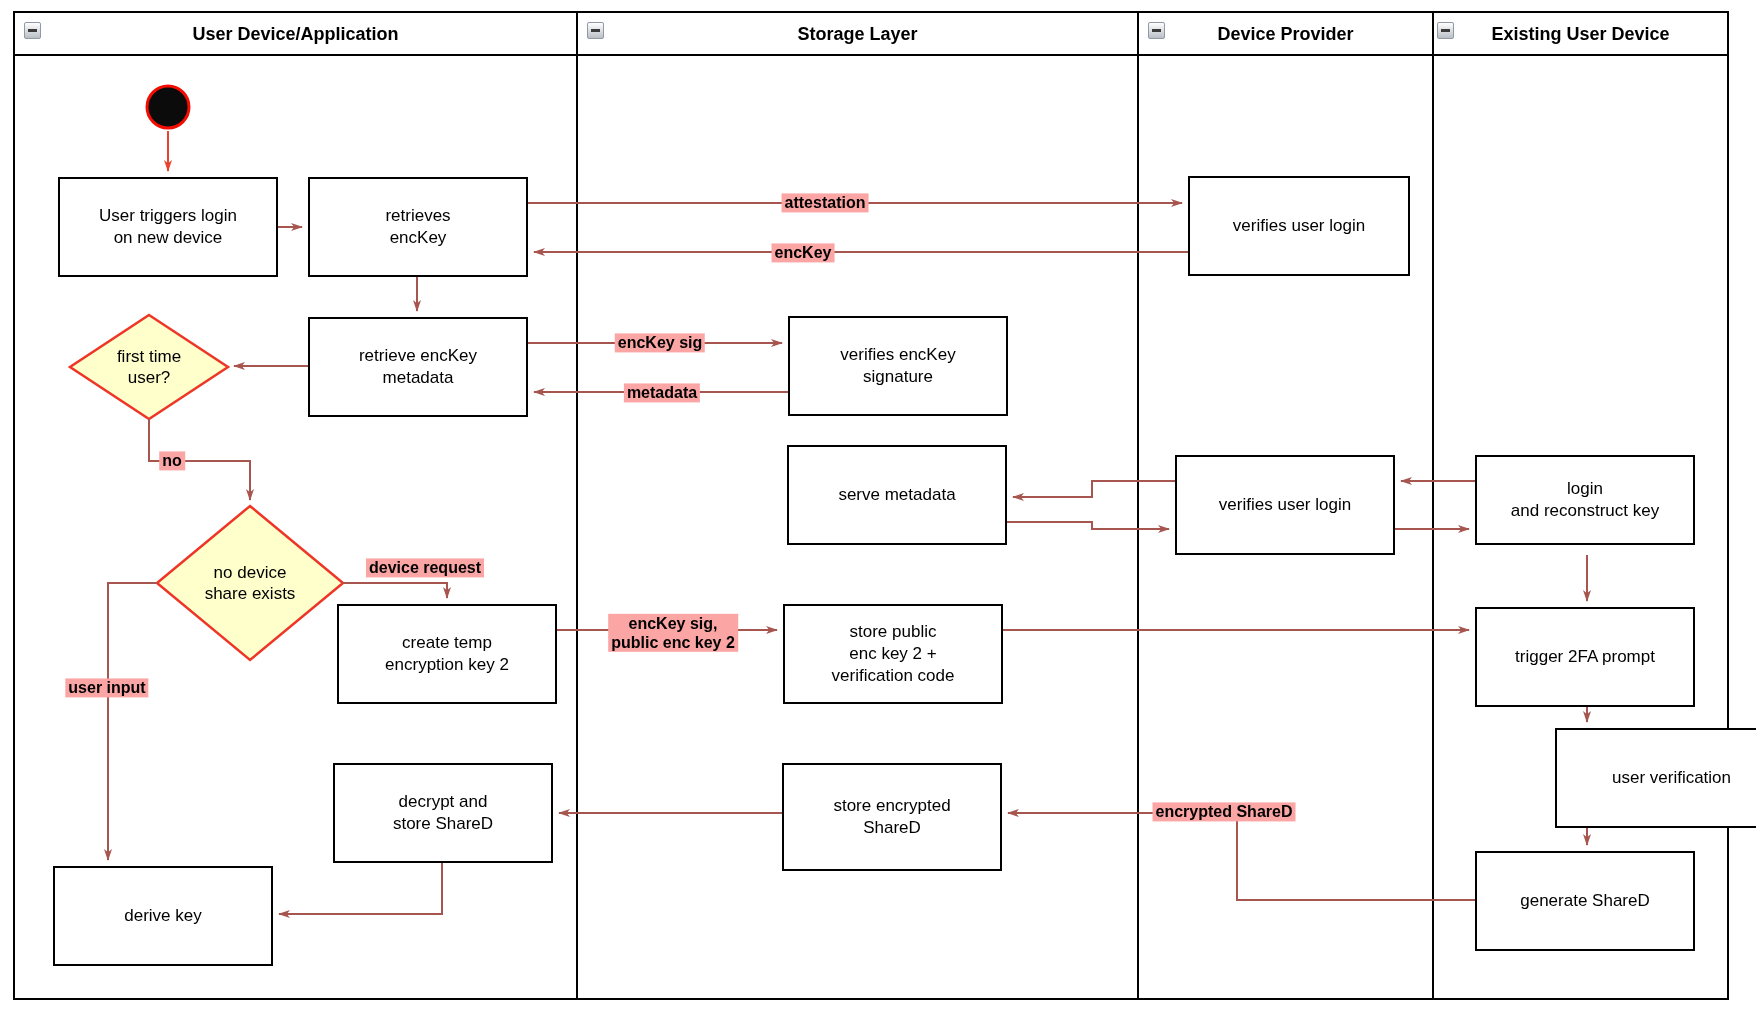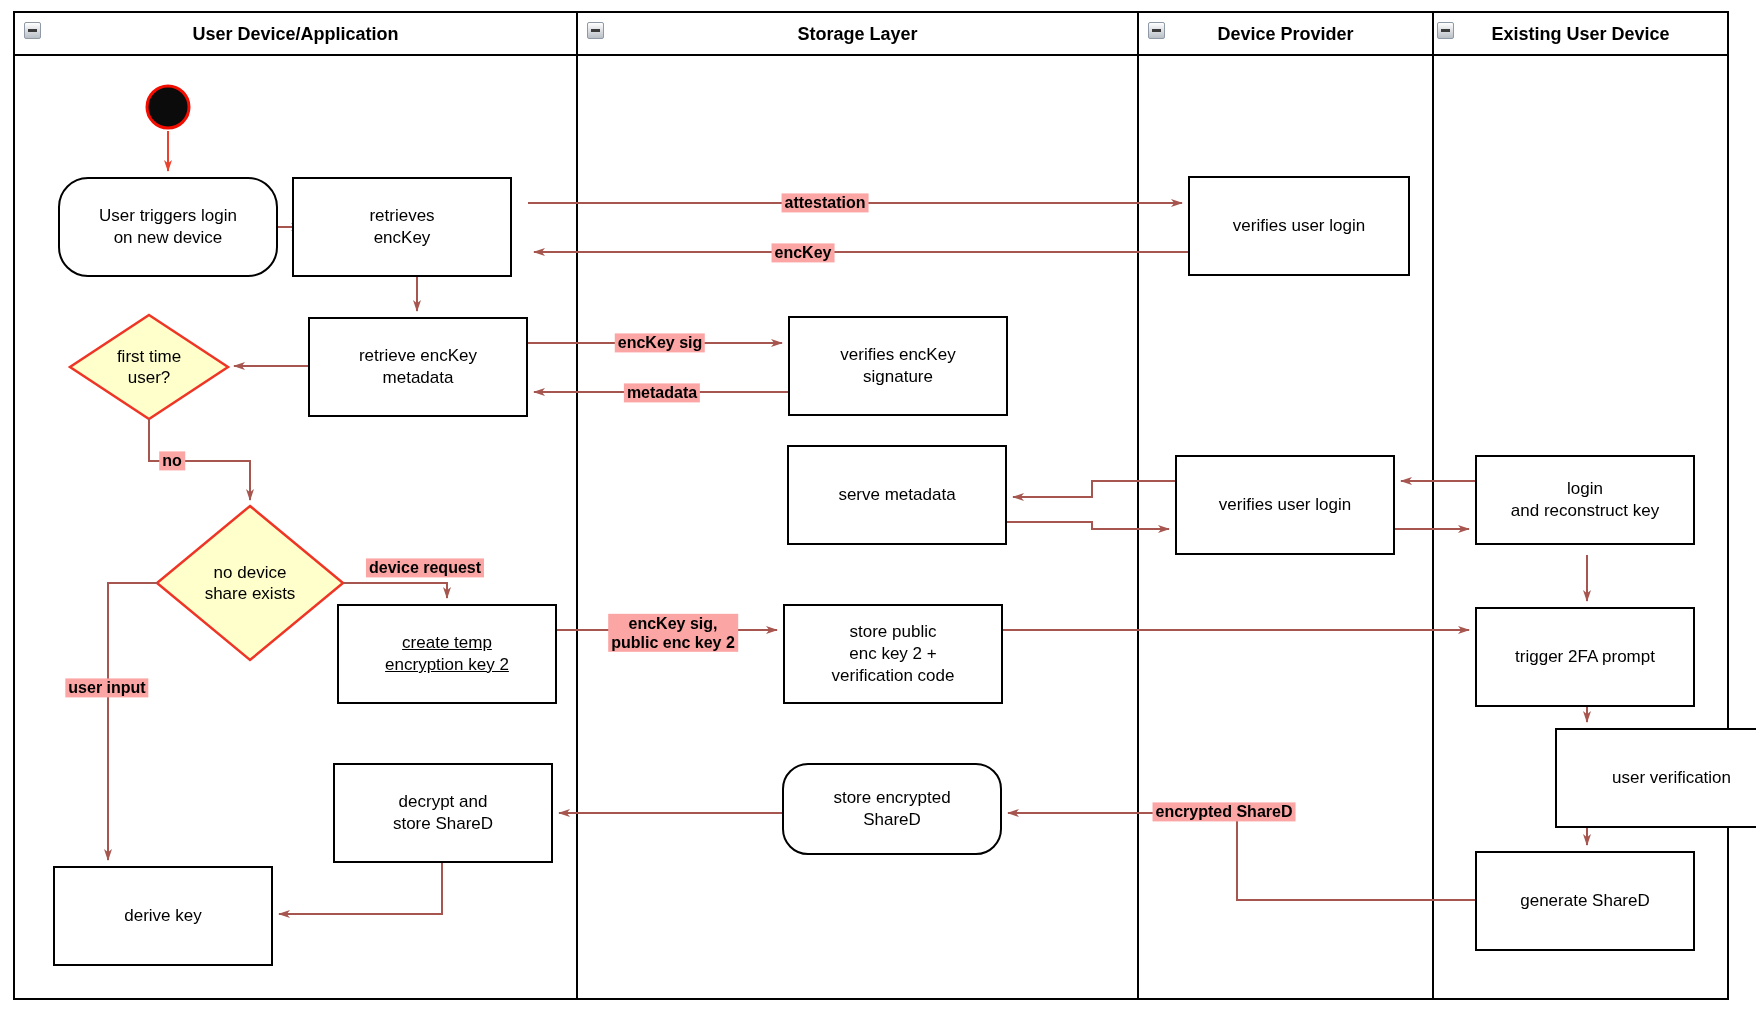--- a/index.html
+++ b/index.html
@@ -124,44 +124,44 @@
       </span>
     <span>Device Provider</span>
   </div>
   <div class="lane-header" style="left:1433px;width:295px;">
     <span class="collapse-icon" style="left:4px;">
         <span class="minus-bar"></span>
       </span>
     <span>Existing User Device</span>
   </div>
 
-  <div class="node" style="left:58px;top:177px;width:220px;height:100px;border-radius:30px;">User triggers login
+  <div class="node" style="left:58px;top:177px;width:220px;height:100px;">User triggers login
 on new device</div>
-  <div class="node" style="left:292px;top:177px;width:220px;height:100px;">retrieves
+  <div class="node" style="left:308px;top:177px;width:220px;height:100px;">retrieves
 encKey</div>
   <div class="node" style="left:1188px;top:176px;width:222px;height:100px;">verifies user login</div>
   <div class="node" style="left:308px;top:317px;width:220px;height:100px;">retrieve encKey
 metadata</div>
   <div class="node" style="left:788px;top:316px;width:220px;height:100px;">verifies encKey
 signature</div>
   <div class="node" style="left:787px;top:445px;width:220px;height:100px;">serve metadata</div>
   <div class="node" style="left:1175px;top:455px;width:220px;height:100px;">verifies user login</div>
   <div class="node" style="left:1475px;top:455px;width:220px;height:90px;">login
 and reconstruct key</div>
-  <div class="node" style="left:337px;top:604px;width:220px;height:100px;text-decoration:underline;">create temp
+  <div class="node" style="left:337px;top:604px;width:220px;height:100px;">create temp
 encryption key 2</div>
   <div class="node" style="left:783px;top:604px;width:220px;height:100px;">store public
 enc key 2 +
 verification code</div>
   <div class="node" style="left:1475px;top:607px;width:220px;height:100px;">trigger 2FA prompt</div>
   <div class="node" style="left:1555px;top:728px;width:233px;height:100px;">user verification</div>
   <div class="node" style="left:1475px;top:851px;width:220px;height:100px;">generate ShareD</div>
   <div class="node" style="left:333px;top:763px;width:220px;height:100px;">decrypt and
 store ShareD</div>
-  <div class="node" style="left:782px;top:763px;width:220px;height:92px;border-radius:26px;">store encrypted
+  <div class="node" style="left:782px;top:763px;width:220px;height:108px;">store encrypted
 ShareD</div>
   <div class="node" style="left:53px;top:866px;width:220px;height:100px;">derive key</div>
 
   <div class="dlabel" style="left:149px;top:367px;">first time
 user?</div>
   <div class="dlabel" style="left:250px;top:583px;">no device
 share exists</div>
 
   <div class="elabel" style="left:825px;top:203px;">attestation</div>
   <div class="elabel" style="left:803px;top:253px;">encKey</div>

